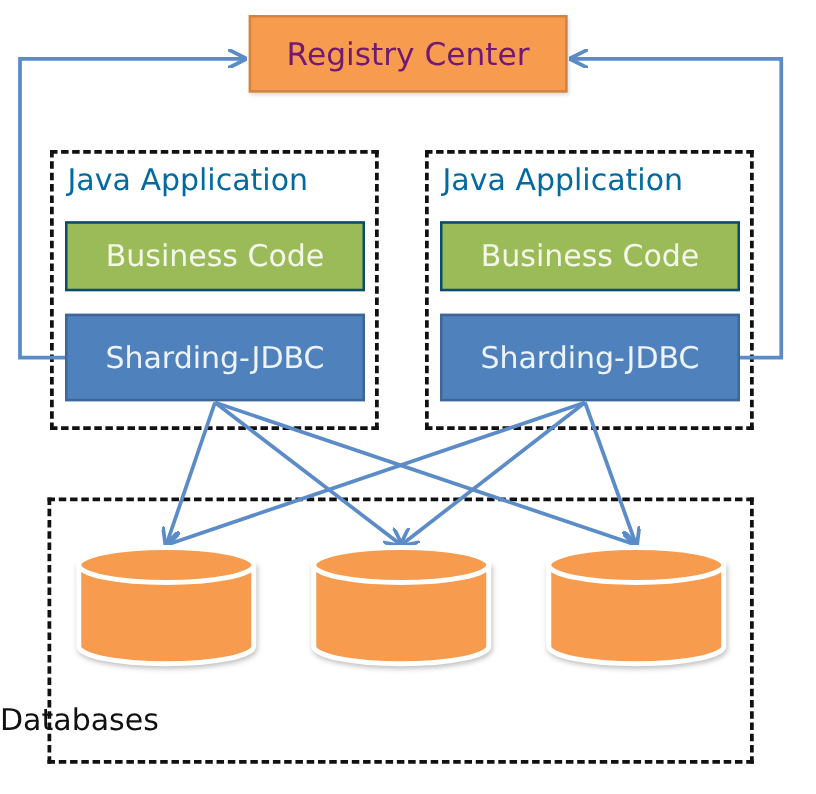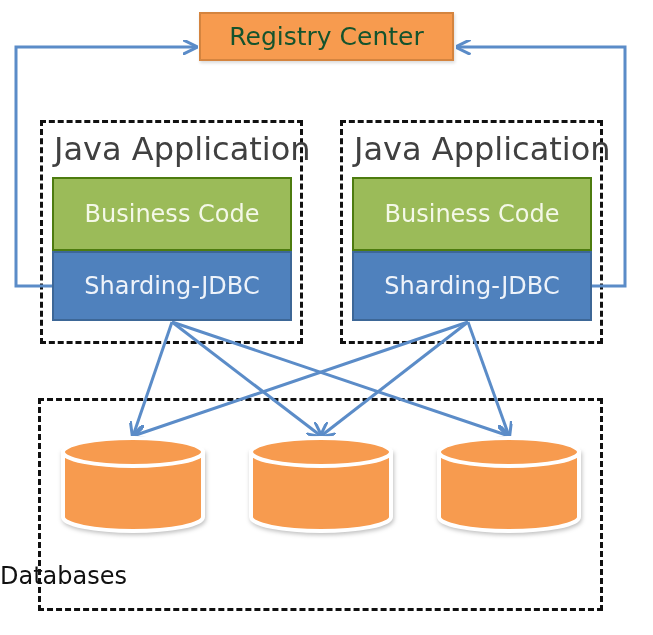--- a/index.html
+++ b/index.html
@@ -1,30 +1,30 @@
 <!DOCTYPE html>
 <html><head>
 <meta charset="utf-8">
 <style>
   html, body { margin: 0; padding: 0; background: #ffffff; }
   body { width: 653px; height: 635px; position: relative; overflow: hidden;
          font-family: "DejaVu Sans", "Liberation Sans", sans-serif; }
   .abs { position: absolute; box-sizing: border-box; }
-  .registry { left: 199px; top: 12px; width: 255px; height: 49px;
-    background: #f79b4f; border: 2px solid #d4843f; color: #14532d;
+  .registry { left: 199px; top: 12px; width: 255px; height: 62px;
+    background: #f79b4f; border: 2px solid #d4843f; color: #701a75;
     font-size: 25px; display: flex; align-items: center; justify-content: center;
     box-shadow: 1px 2px 3px rgba(0,0,0,0.15); }
   .dash { border: 3px dashed #111; }
   .app1 { left: 40px; top: 120px; width: 263px; height: 224px; }
   .app2 { left: 340px; top: 120px; width: 263px; height: 224px; }
   .dbgroup { left: 38px; top: 398px; width: 565px; height: 213px; }
-  .app-title { font-size: 32px; color: #404040; white-space: nowrap; }
+  .app-title { font-size: 24px; color: #0369a1; white-space: nowrap; }
   .t1 { left: 54px; top: 130px; }
   .t2 { left: 354px; top: 130px; }
-  .biz { height: 74px; background: #9bbb59; border: 2px solid #4d7c0f;
+  .biz { height: 56px; background: #9bbb59; border: 2px solid #0c4a6e;
     color: #f4f8e8; font-size: 24px; display: flex; align-items: center; justify-content: center; }
   .shard { height: 70px; background: #4f81bd; border: 2px solid #3d6797;
     color: #eef3fa; font-size: 24px; display: flex; align-items: center; justify-content: center; }
   .b1 { left: 52px; top: 177px; width: 240px; }
   .b2 { left: 352px; top: 177px; width: 240px; }
   .s1 { left: 52px; top: 251px; width: 240px; }
   .s2 { left: 352px; top: 251px; width: 240px; }
   .db-label { left: 0; width: 653px; top: 562px; text-align: left; font-size: 24px; color: #111; }
   svg.overlay { position: absolute; left: 0; top: 0; }
 </style>

